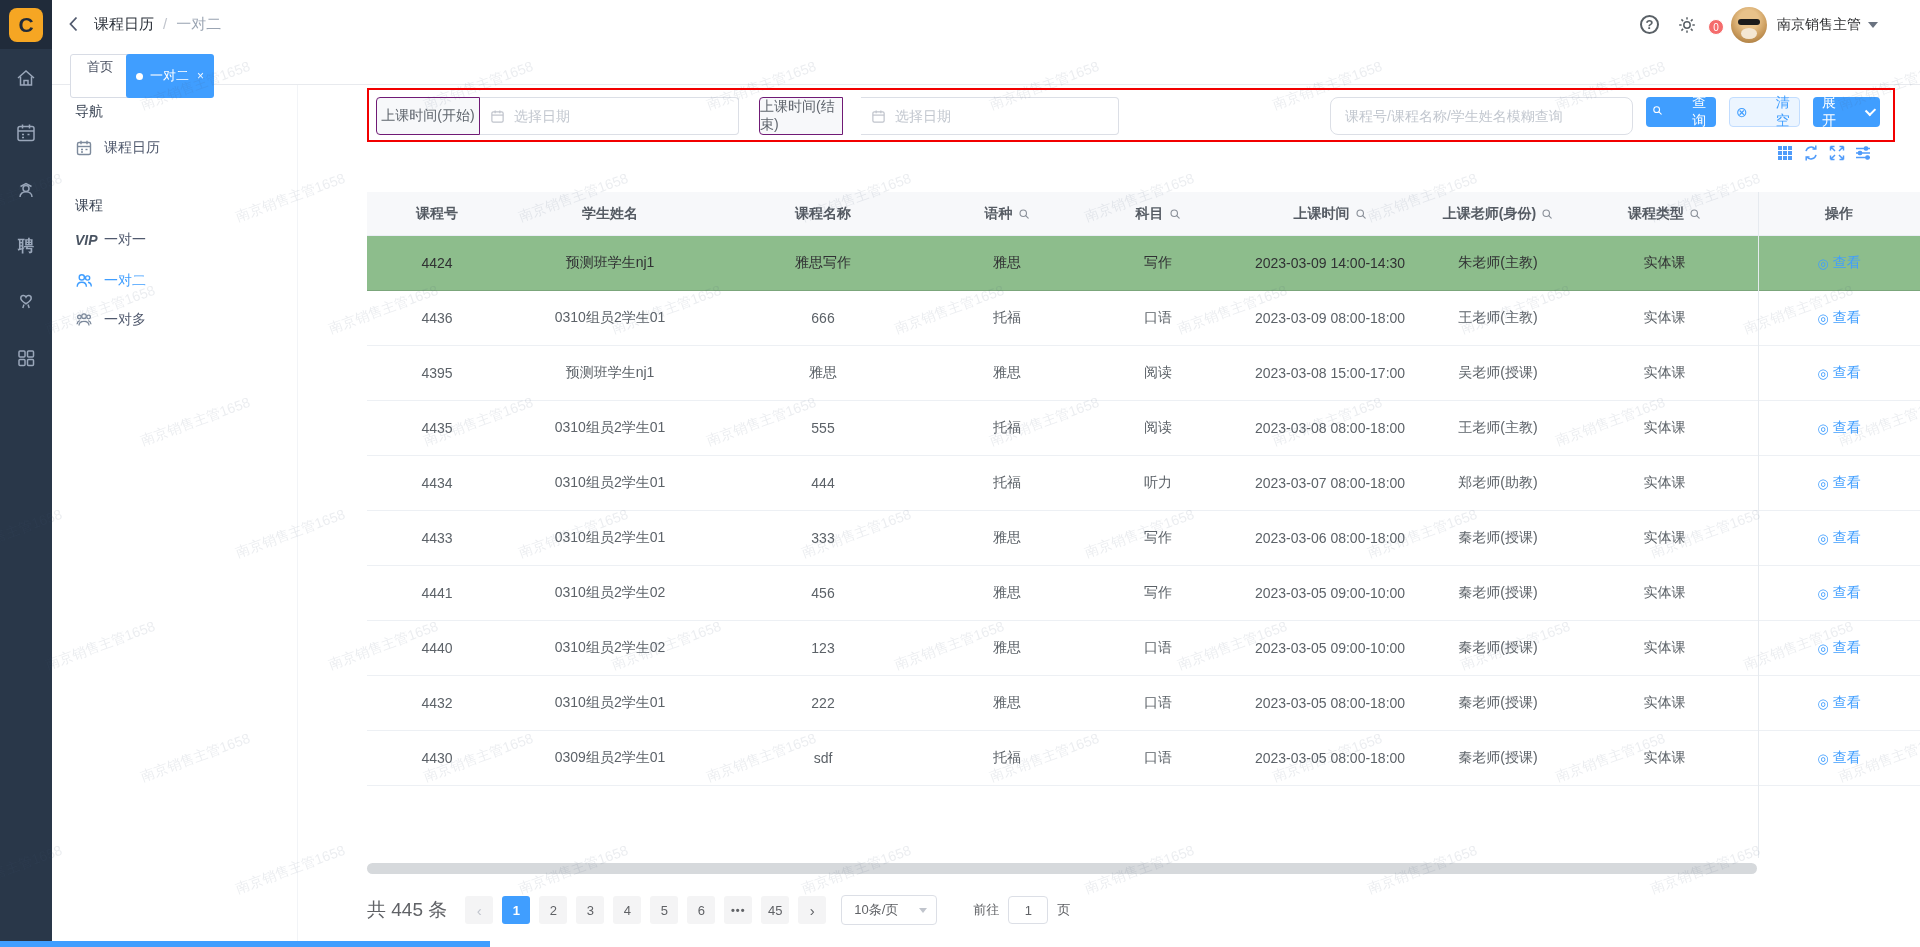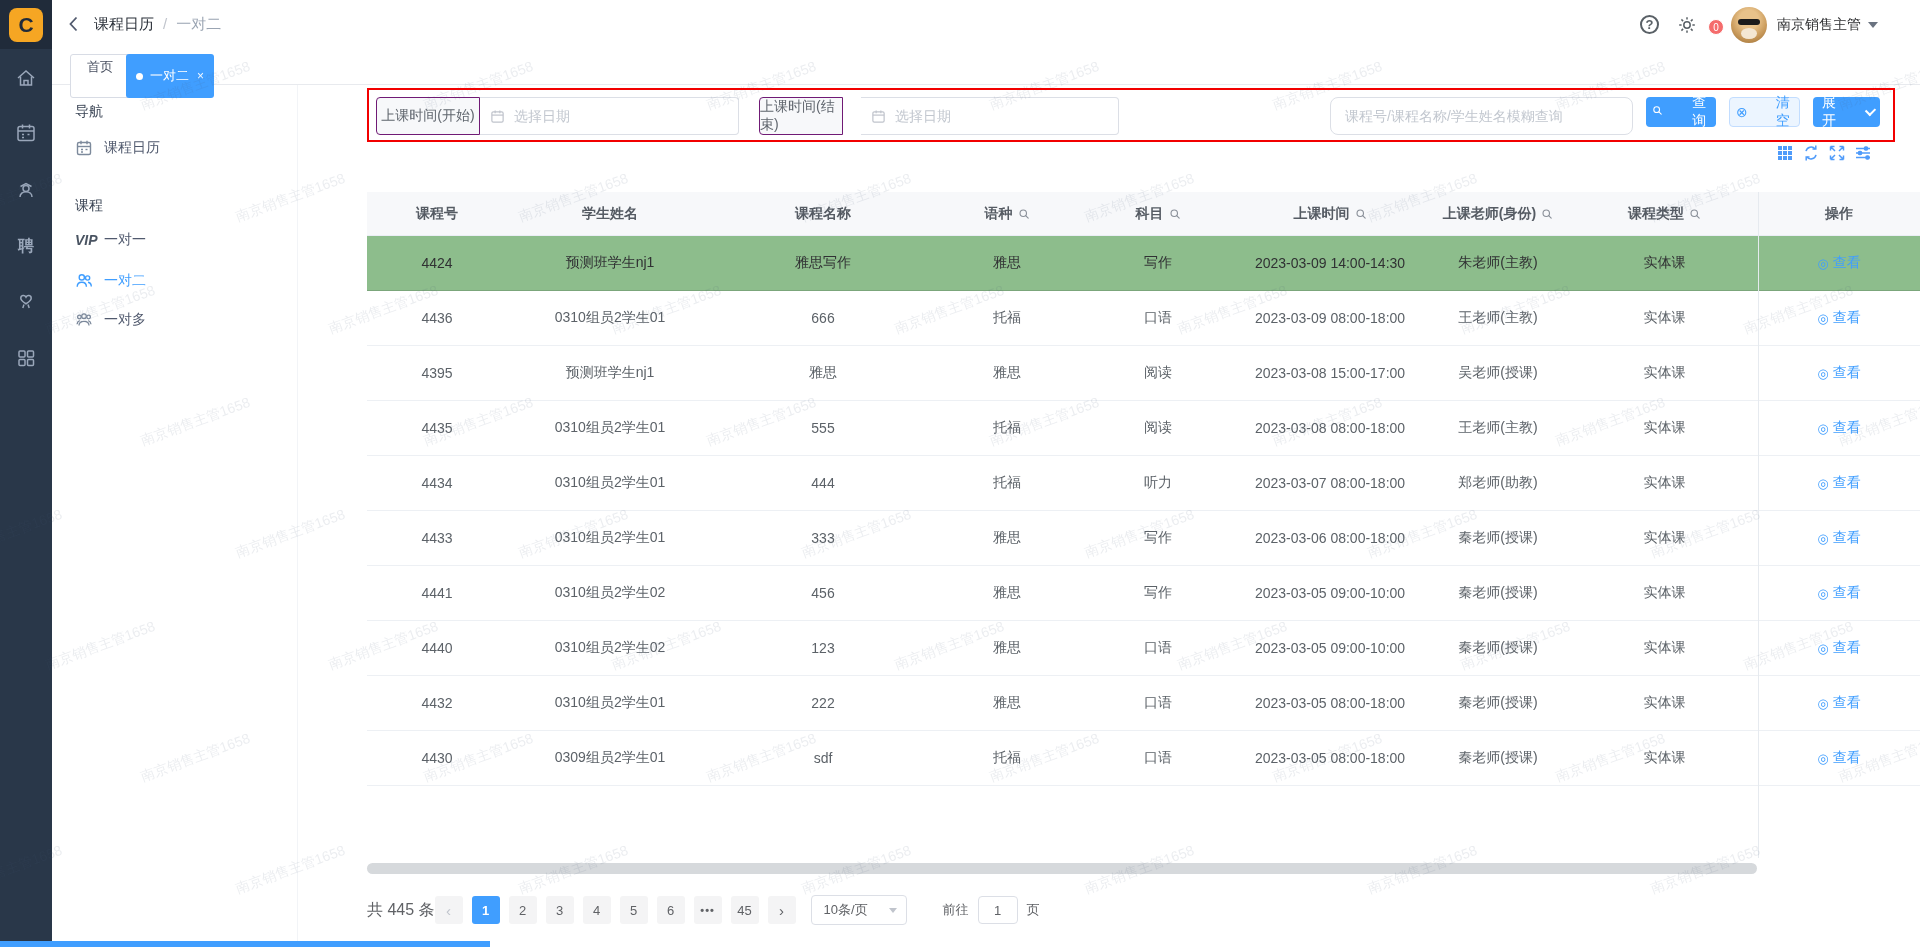--- a/index.html
+++ b/index.html
@@ -79,21 +79,21 @@
   .h-search{margin-left:5px;color:#8a9099;cursor:pointer;display:flex;}
   .t-row{display:flex;height:54px;align-items:center;border-bottom:1px solid #edf0f4;color:#5c6268;cursor:pointer;background:#fff;}
   .t-row.hl{background:#8dbd8c;color:#303133;border-bottom-color:rgba(0,0,0,.12);}
   .view-link{color:#409EFF;display:inline-flex;align-items:center;cursor:pointer;}
   .view-ic{font-size:13px;margin-right:4px;line-height:1;}
   .col-divider{position:absolute;left:1461px;top:108px;height:666px;width:0;border-left:1px solid #e6eaef;
                box-shadow:-9px 0 10px -3px rgba(0,0,0,.10);z-index:5;}
   .hscroll{position:absolute;left:70px;top:779px;width:1390px;height:11px;background:#d6d9dc;border-radius:6px;cursor:pointer;}
   
   .pager{position:absolute;left:70px;top:811px;height:30px;display:flex;align-items:center;font-size:13px;color:#606266;}
-  .pager .total{font-size:16px;}
+  .pager .total{margin-right:18px;font-size:19px;}
   .pg-btn{min-width:28px;height:28px;border:none;border-radius:3px;background:#f4f4f5;color:#606266;cursor:pointer;
           display:flex;align-items:center;justify-content:center;margin-right:9px;font-size:13px;font-family:inherit;}
   .pg-btn.nav{font-size:15px;}
   .pg-btn.prev{color:#c0c4cc;}
   .pg-btn.active{background:#409EFF;color:#fff;font-weight:600;}
   .pg-btn.dots{letter-spacing:1px;font-weight:700;font-size:11px;}
   .pg-size{width:96px;height:30px;border:1px solid #dcdfe6;border-radius:4px;margin-left:6px;position:relative;
            display:flex;align-items:center;padding-left:12px;box-sizing:border-box;cursor:pointer;color:#606266;}
   .sel-caret{position:absolute;right:9px;top:12px;width:0;height:0;border:4px solid transparent;border-top:5px solid #c0c4cc;}
   .goto{margin-left:36px;display:flex;align-items:center;}

